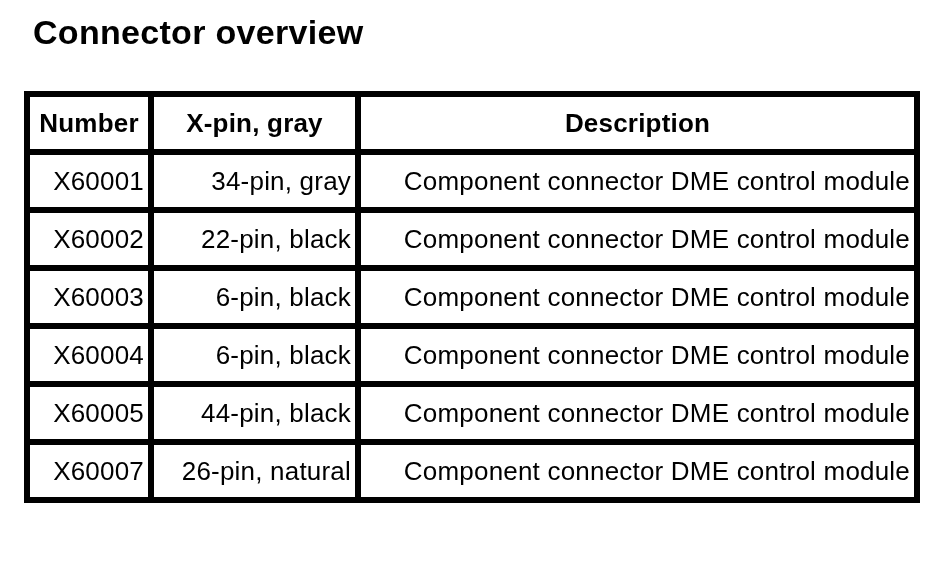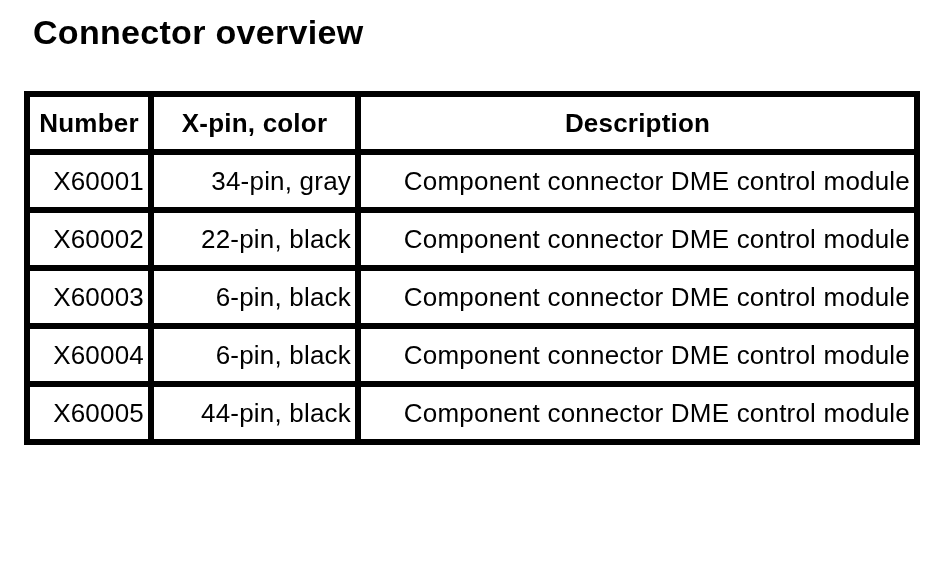--- a/index.html
+++ b/index.html
@@ -69,21 +69,21 @@
 
   <table class="connector-table">
     <colgroup>
       <col class="col-number">
       <col class="col-pin">
       <col class="col-desc">
     </colgroup>
     <thead>
       <tr>
         <th>Number</th>
-        <th>X-pin, color</th>
+        <th>X-pin, gray</th>
         <th>Description</th>
       </tr>
     </thead>
     <tbody>
 
     <tr>
           <td>X60001</td>
           <td>34-pin, gray</td>
           <td>Component connector DME control module</td>
         </tr>
@@ -100,16 +100,21 @@
         <tr>
           <td>X60004</td>
           <td>6-pin, black</td>
           <td>Component connector DME control module</td>
         </tr>
         <tr>
           <td>X60005</td>
           <td>44-pin, black</td>
           <td>Component connector DME control module</td>
         </tr>
+        <tr>
+          <td>X60007</td>
+          <td>26-pin, natural</td>
+          <td>Component connector DME control module</td>
+        </tr>
       </tbody>
   </table>
 
 </div>
 
 </body></html>

